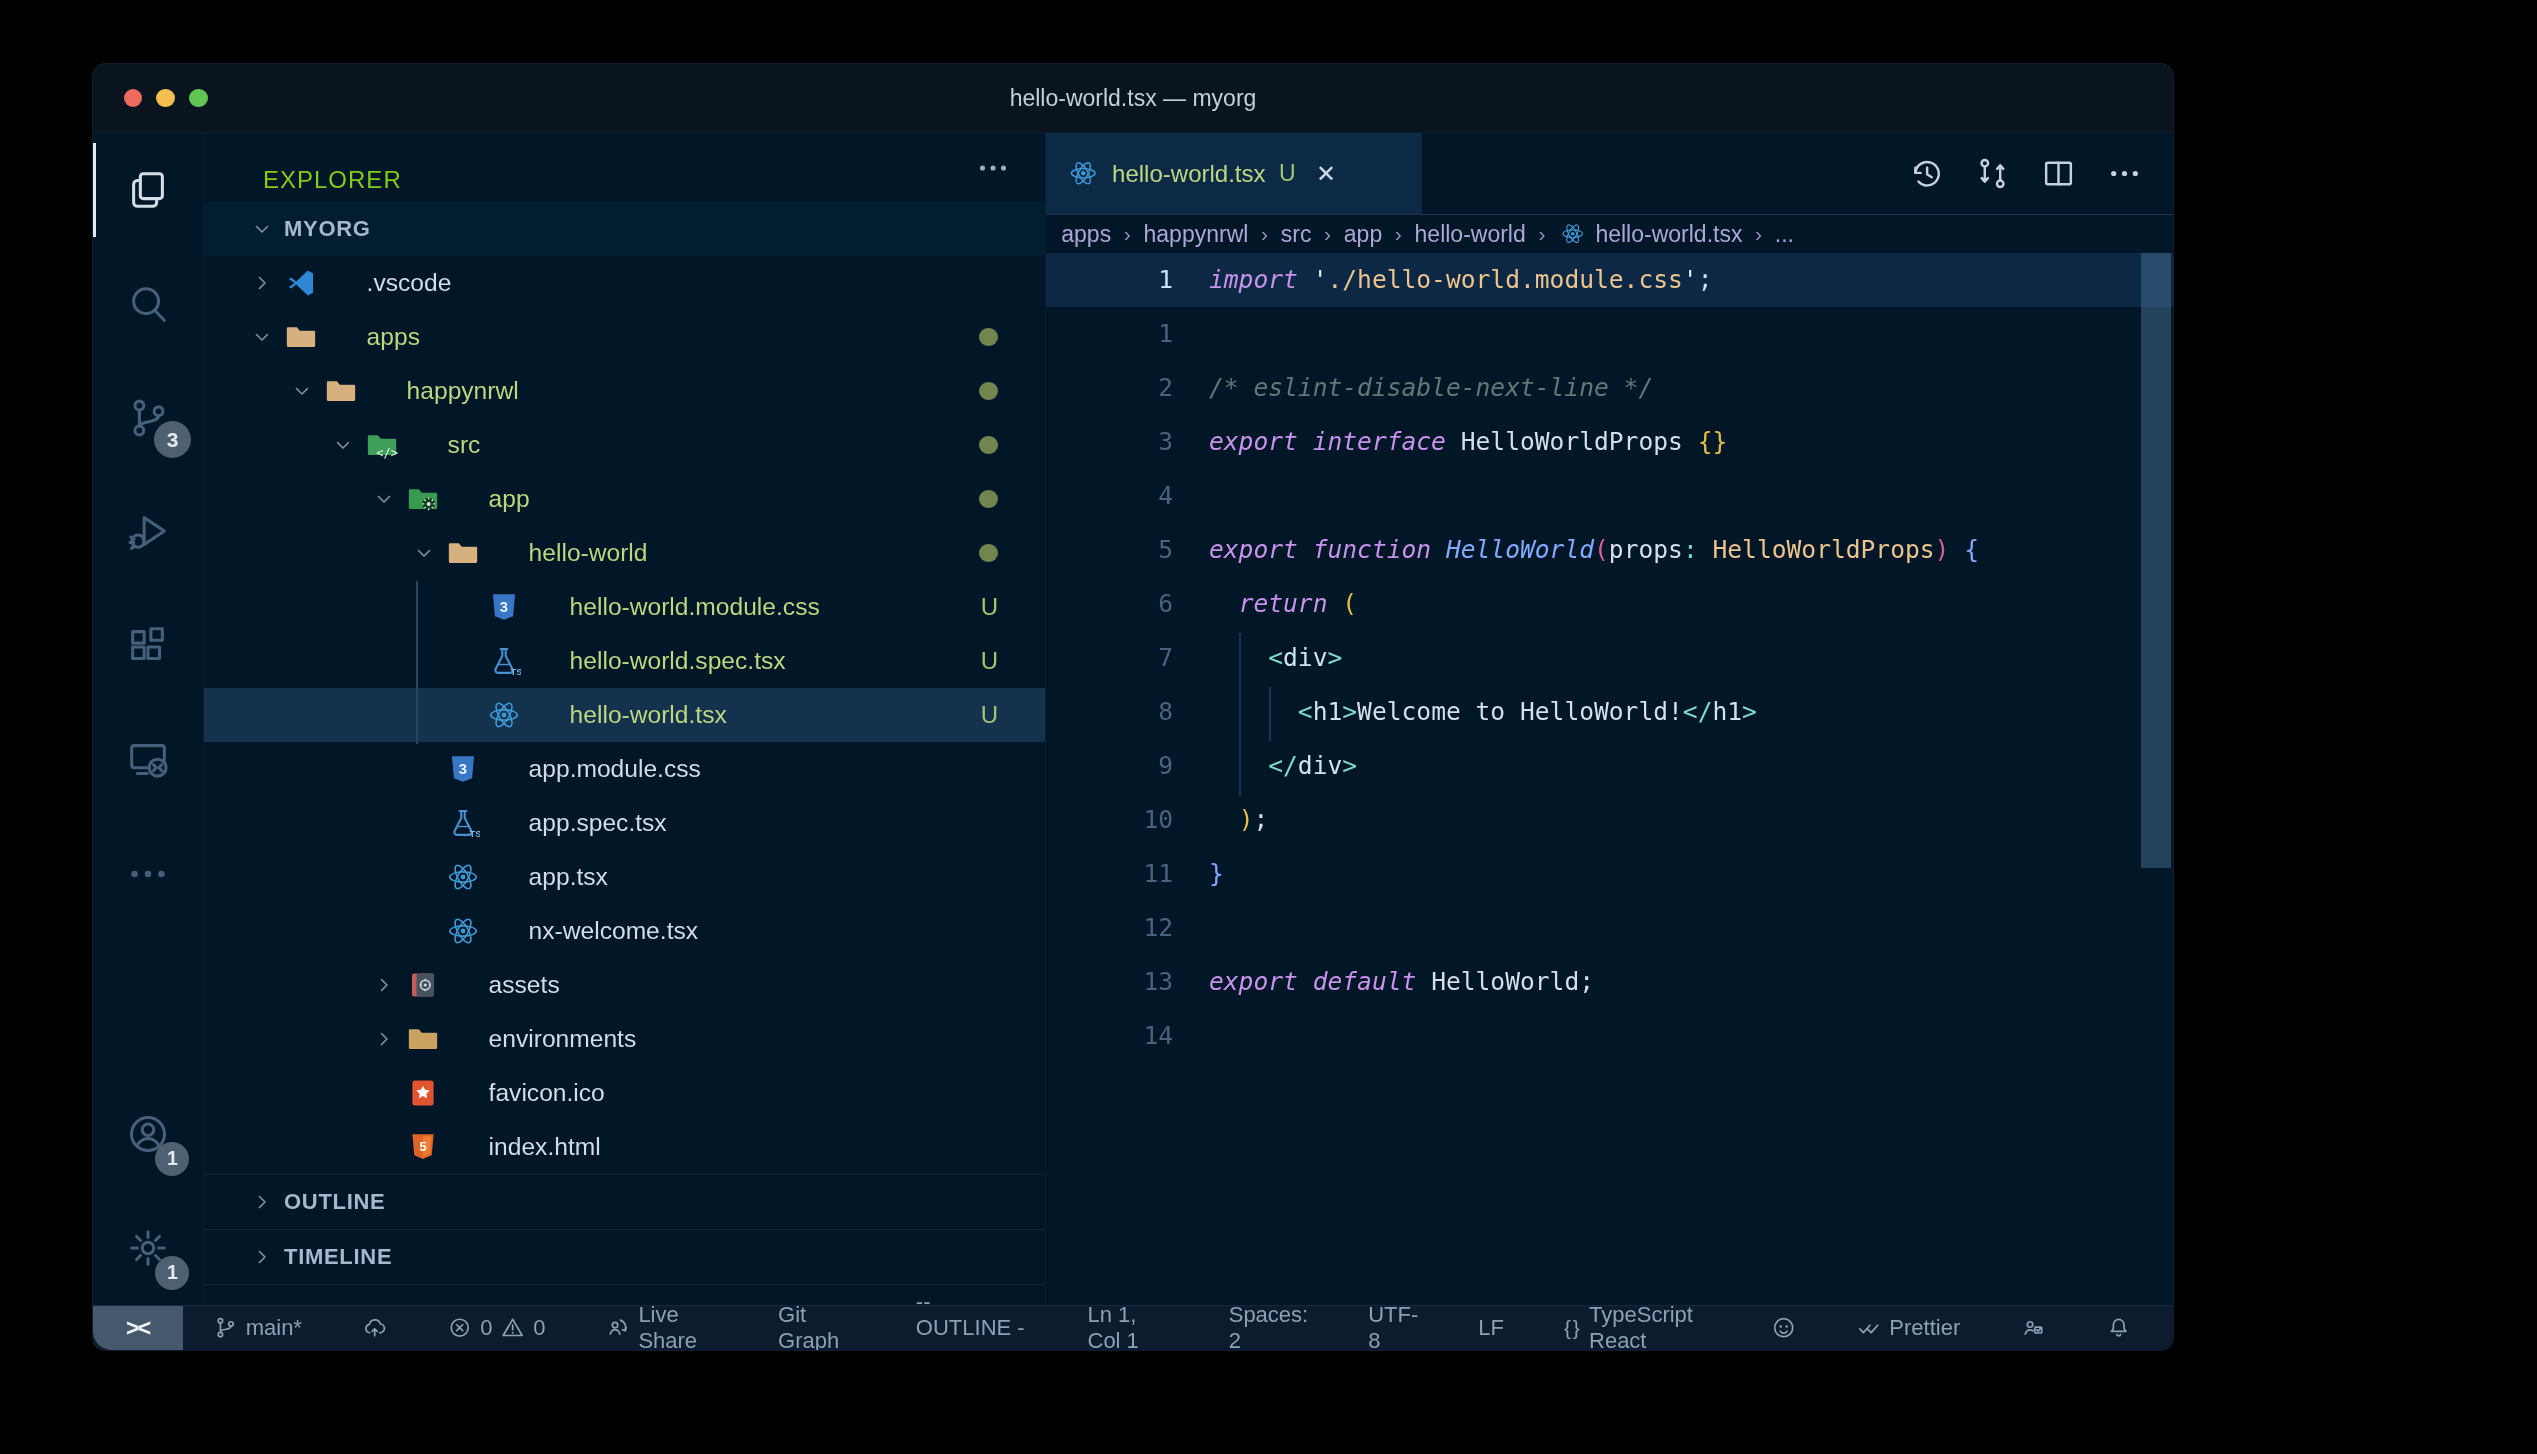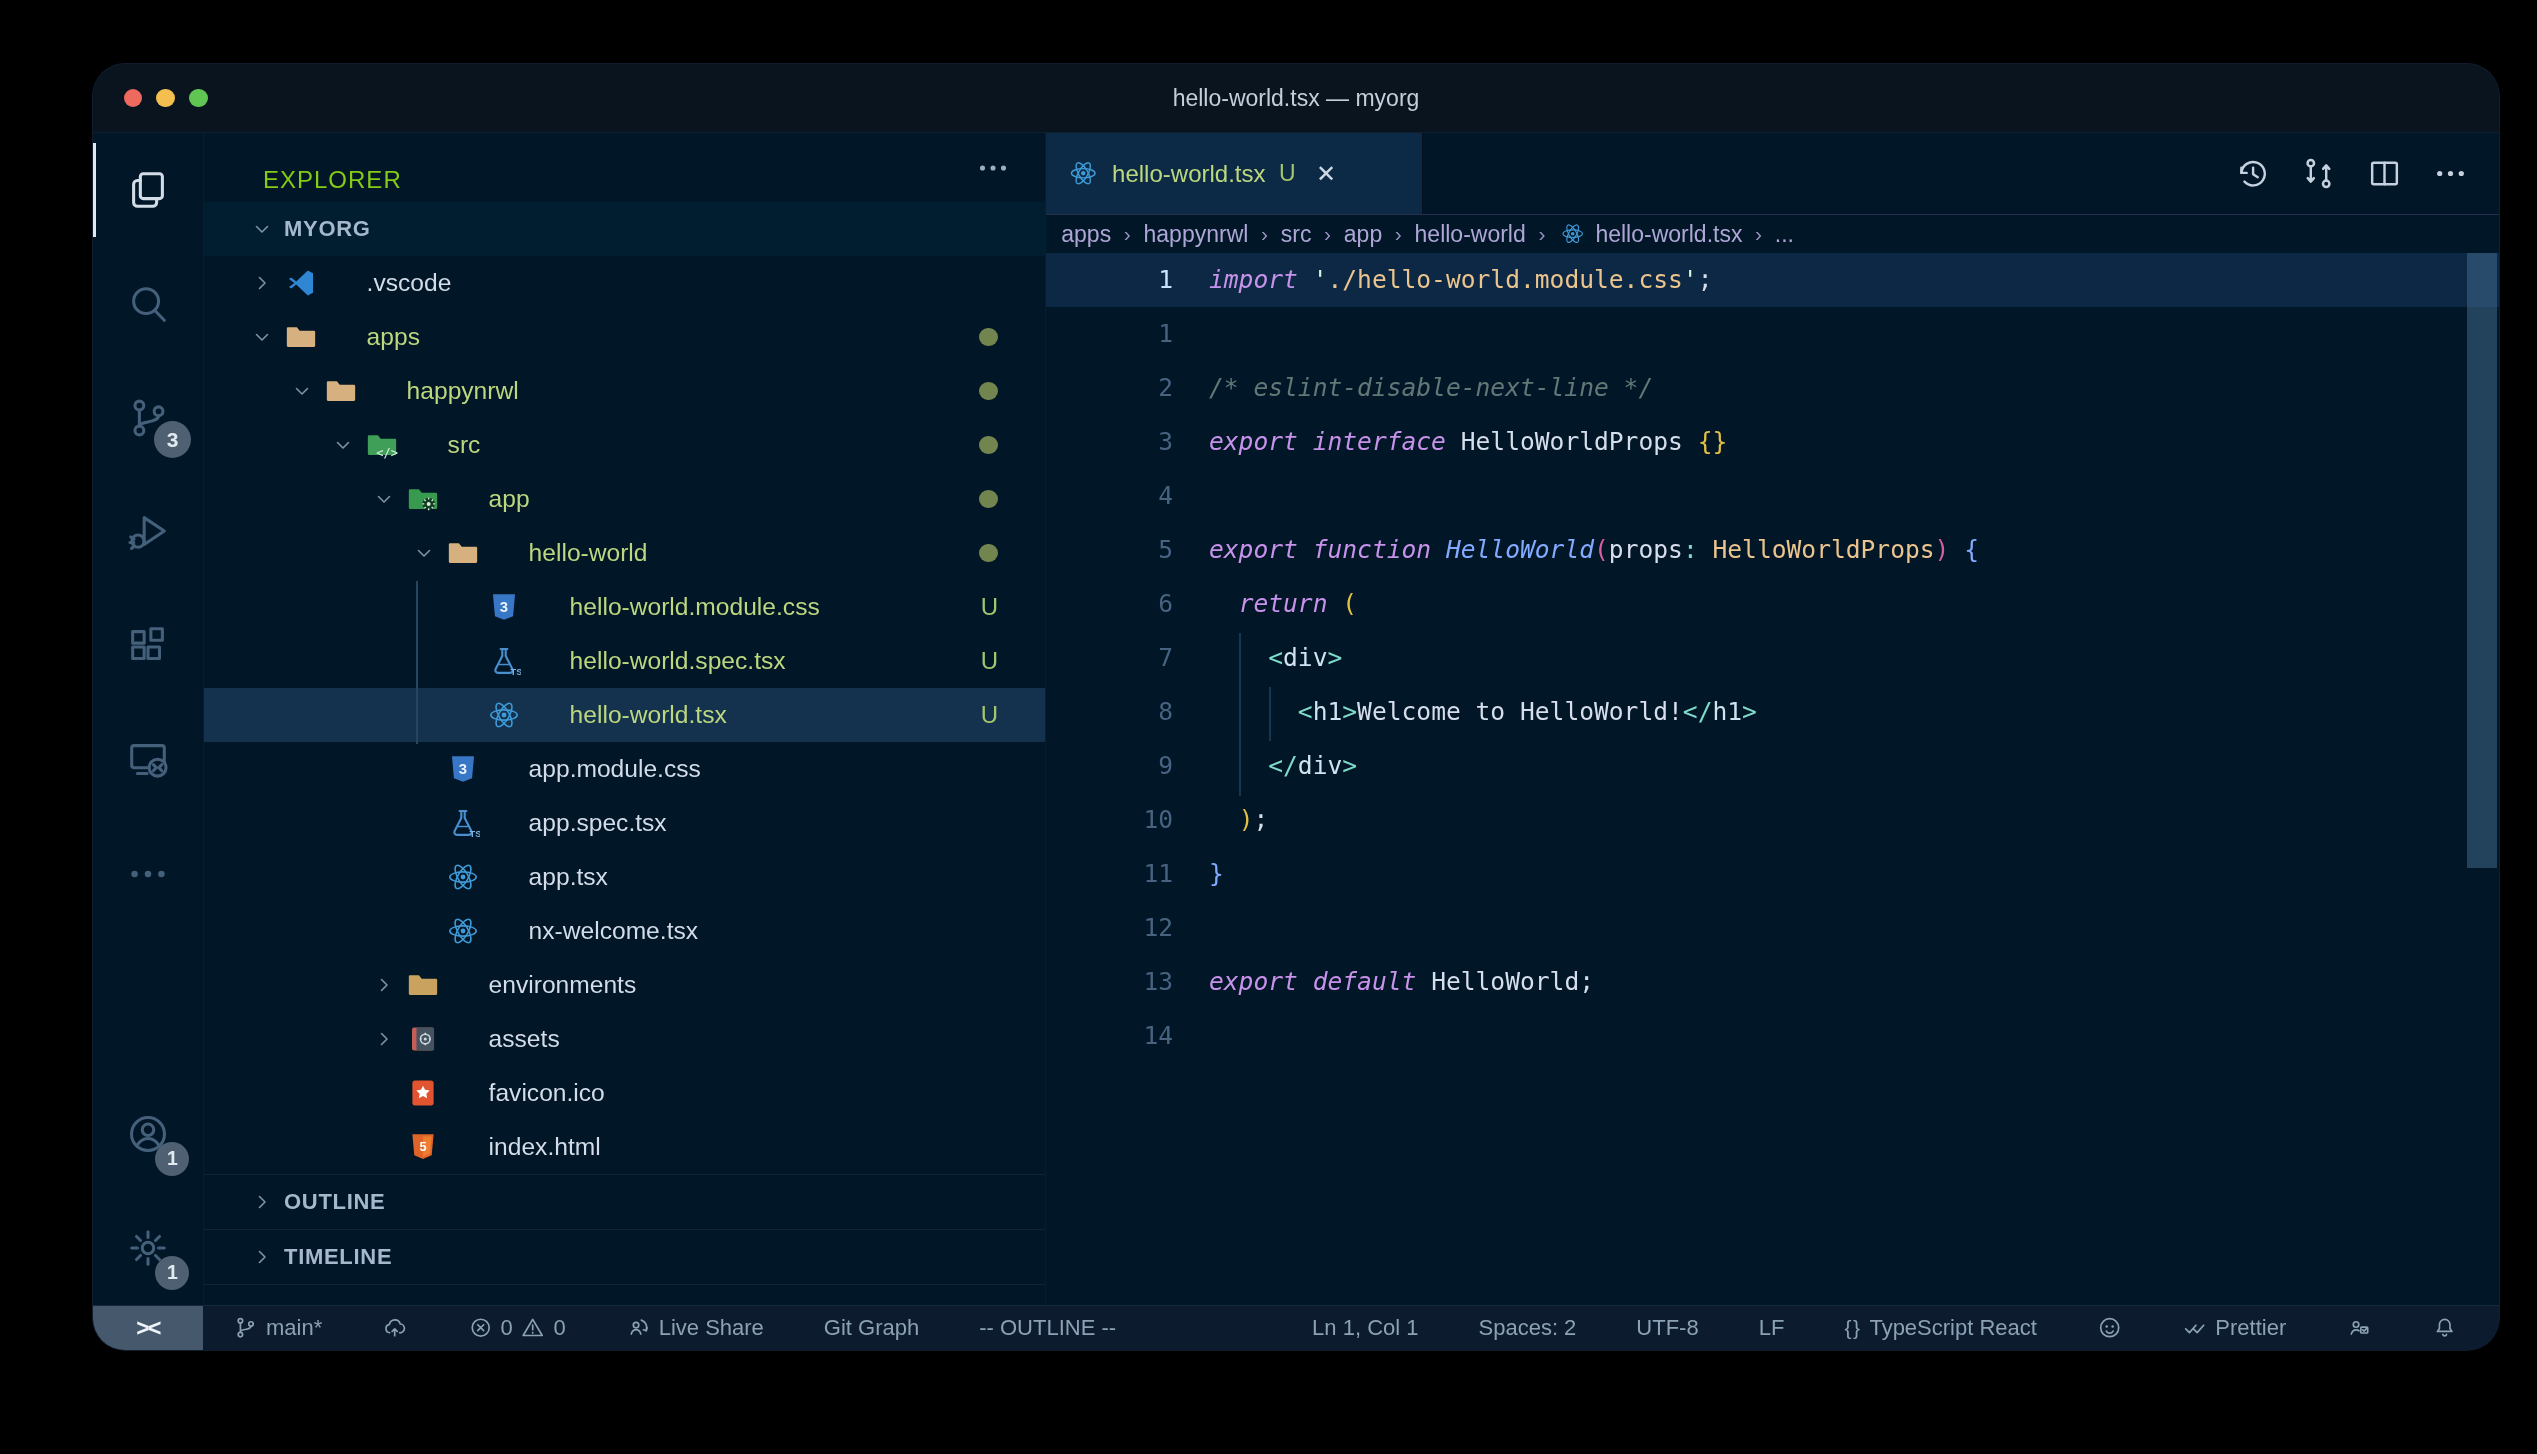--- a/index.html
+++ b/index.html
@@ -1,20 +1,20 @@
 <!DOCTYPE html>
 <html style="font-size:13.6px"><head>
 <meta charset="utf-8">
 <title></title>
 <style>
   html,body{margin:0;padding:0;}
   body{width:2538px;height:1454px;background:#000;position:relative;overflow:hidden;
        font-family:"Liberation Sans",sans-serif;}
-  .window{position:absolute;left:93px;top:64px;width:2406px;height:1286px;background:#011627;
-          border-radius:32px;overflow:hidden;display:flex;flex-direction:column;
+  .window{position:absolute;left:93px;top:64px;width:2080px;height:1286px;background:#011627;
+          border-radius:12px;overflow:hidden;display:flex;flex-direction:column;
           box-shadow:0 0 0 0.8px #16263a;}
   
   .titlebar{height:68px;flex:0 0 68px;position:relative;background:#09141f;border-bottom:0.8px solid #0d2032;}
   .lights{position:absolute;left:30.5px;top:0;bottom:0;display:flex;align-items:center;gap:14.4px;}
   .tl{width:18.6px;height:18.6px;border-radius:50%;display:inline-block;}
   .tl.red{background:#ee6a5f;}.tl.yellow{background:#f4bf4f;}.tl.green{background:#61c554;}
   .wtitle{position:absolute;left:0;right:0;top:0;line-height:68px;text-align:center;
           color:#c6cedb;font-size:23px;}
   
   .main{flex:1;display:flex;min-height:0;}
@@ -405,43 +405,43 @@
                 </svg>
               </span>
               <span class="lbl">nx-welcome.tsx</span>
             </div>
             <div class="trow" style="padding-left: 158px;">
               <span class="icon ic-chevron-right">
                 <svg viewBox="0 0 24 24" fill="none" stroke="currentColor" stroke-width="1.6" stroke-linecap="round" stroke-linejoin="round">
                   <path d="M9.5 6.5 15 12l-5.5 5.5"></path>
                 </svg>
               </span>
-              <span class="icon ic-folder-env fic">
-                <svg viewBox="0 0 24 24">
-                  <path d="M2.8 5.2h6.3l2 2.4h10.1a.8.8 0 0 1 .8.8v9.8a.8.8 0 0 1-.8.8H2.8a.8.8 0 0 1-.8-.8V6a.8.8 0 0 1 .8-.8z" fill="#c9a25f"></path>
-                </svg>
-              </span>
-              <span class="lbl">environments</span>
-            </div>
-            <div class="trow" style="padding-left: 158px;">
-              <span class="icon ic-chevron-right">
-                <svg viewBox="0 0 24 24" fill="none" stroke="currentColor" stroke-width="1.6" stroke-linecap="round" stroke-linejoin="round">
-                  <path d="M9.5 6.5 15 12l-5.5 5.5"></path>
-                </svg>
-              </span>
               <span class="icon ic-folder-assets fic">
                 <svg viewBox="0 0 24 24">
                   <rect x="4.2" y="3.8" width="15.6" height="16.4" rx="1.6" fill="#c25e55"></rect>
                   <rect x="7.4" y="3.8" width="12.4" height="16.4" rx="1.2" fill="#45525f"></rect>
                   <circle cx="13.6" cy="12" r="3.4" fill="none" stroke="#cfd8e0" stroke-width="1.1"></circle>
                   <circle cx="13.6" cy="12" r="1.1" fill="#cfd8e0"></circle>
                   <path d="M13.6 7.6v1.2M13.6 15.2v1.2M9.8 12h1.2M16.2 12h1.2" stroke="#cfd8e0" stroke-width="1"></path>
                 </svg>
               </span>
               <span class="lbl">assets</span>
+            </div>
+            <div class="trow" style="padding-left: 158px;">
+              <span class="icon ic-chevron-right">
+                <svg viewBox="0 0 24 24" fill="none" stroke="currentColor" stroke-width="1.6" stroke-linecap="round" stroke-linejoin="round">
+                  <path d="M9.5 6.5 15 12l-5.5 5.5"></path>
+                </svg>
+              </span>
+              <span class="icon ic-folder-env fic">
+                <svg viewBox="0 0 24 24">
+                  <path d="M2.8 5.2h6.3l2 2.4h10.1a.8.8 0 0 1 .8.8v9.8a.8.8 0 0 1-.8.8H2.8a.8.8 0 0 1-.8-.8V6a.8.8 0 0 1 .8-.8z" fill="#c9a25f"></path>
+                </svg>
+              </span>
+              <span class="lbl">environments</span>
             </div>
             <div class="trow" style="padding-left: 158px;">
               <span class="chsp"></span>
               <span class="icon ic-favicon fic">
                 <svg viewBox="0 0 24 24">
                   <rect x="4.5" y="3.2" width="15" height="17.6" rx="2" fill="#e2542f"></rect>
                   <path d="M12 6.8l1.45 2.94 3.25.47-2.35 2.29.55 3.23L12 14.2l-2.9 1.53.55-3.23L7.3 10.21l3.25-.47z" fill="#fff"></path>
                 </svg>
               </span>
               <span class="lbl">favicon.ico</span>

